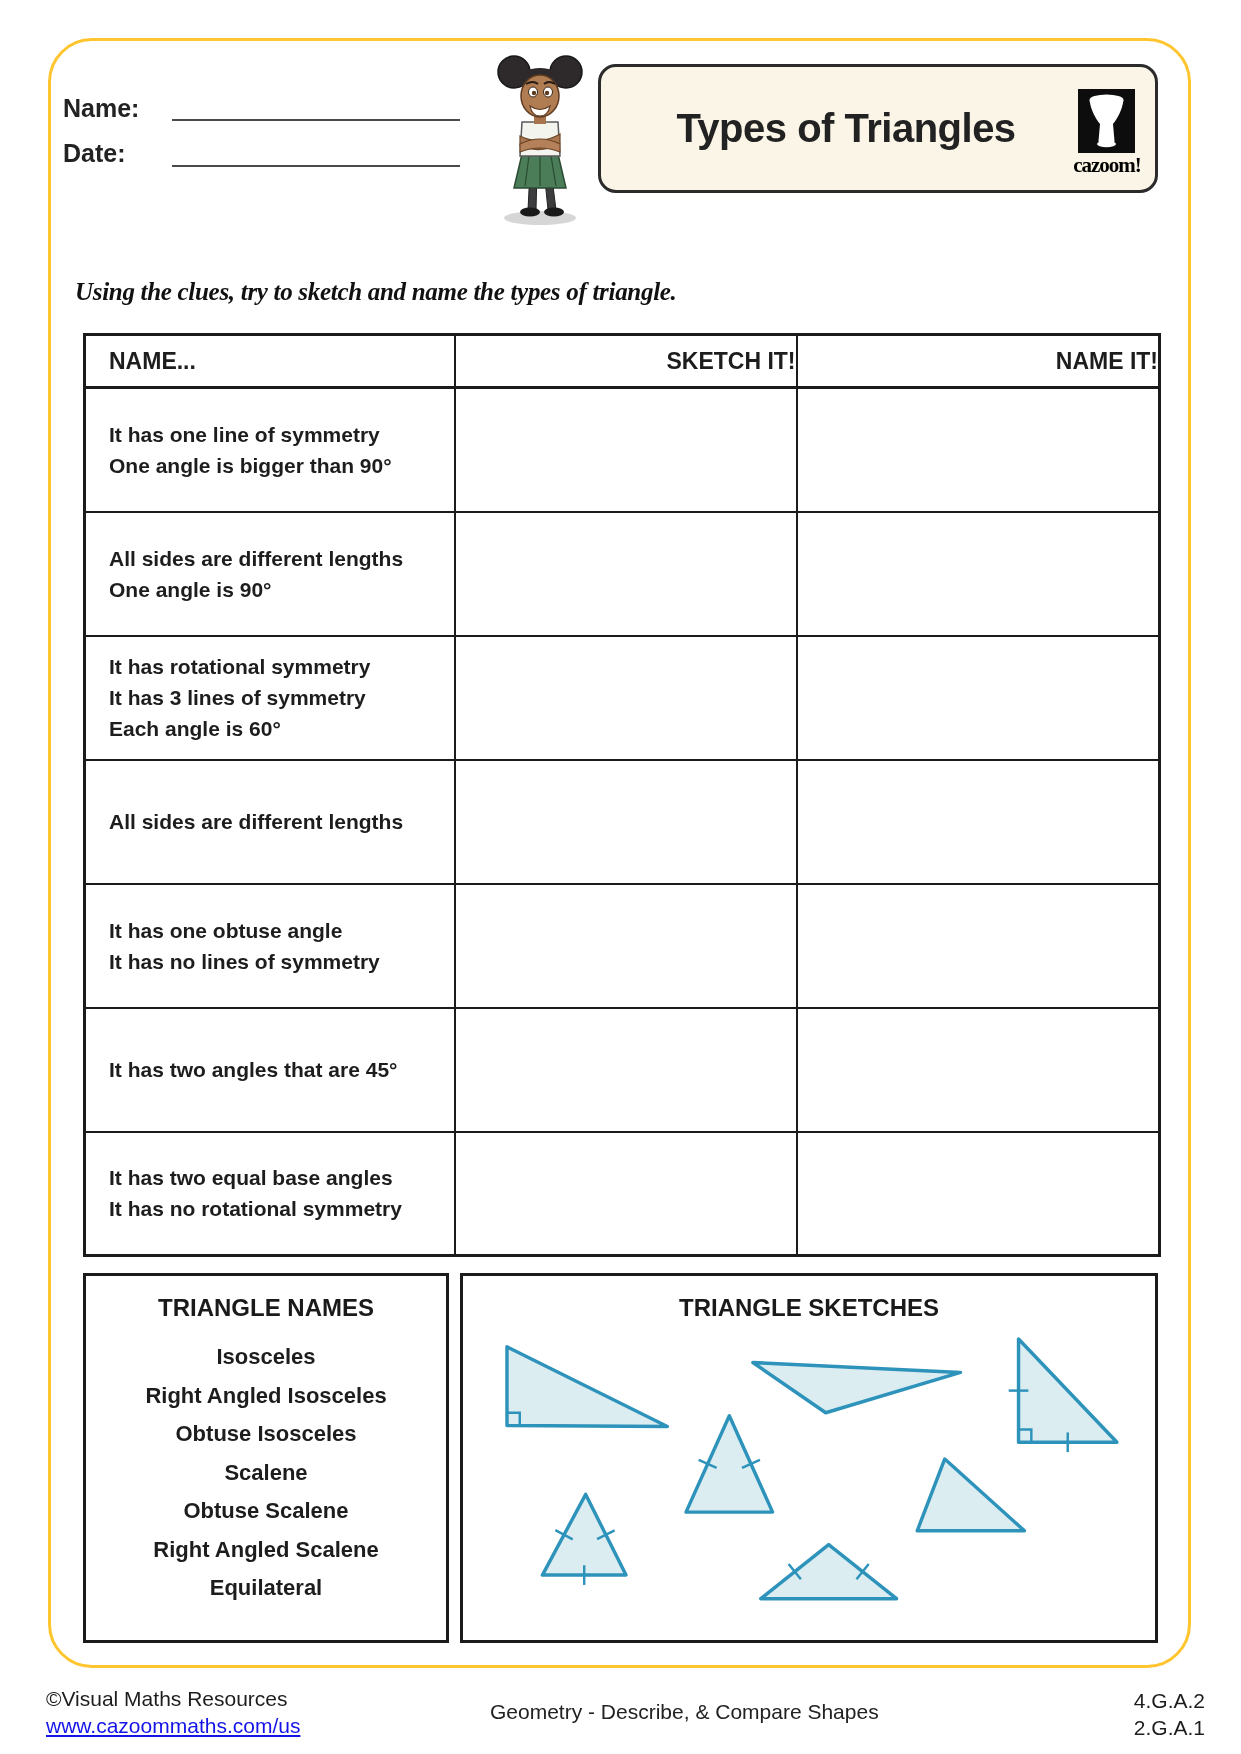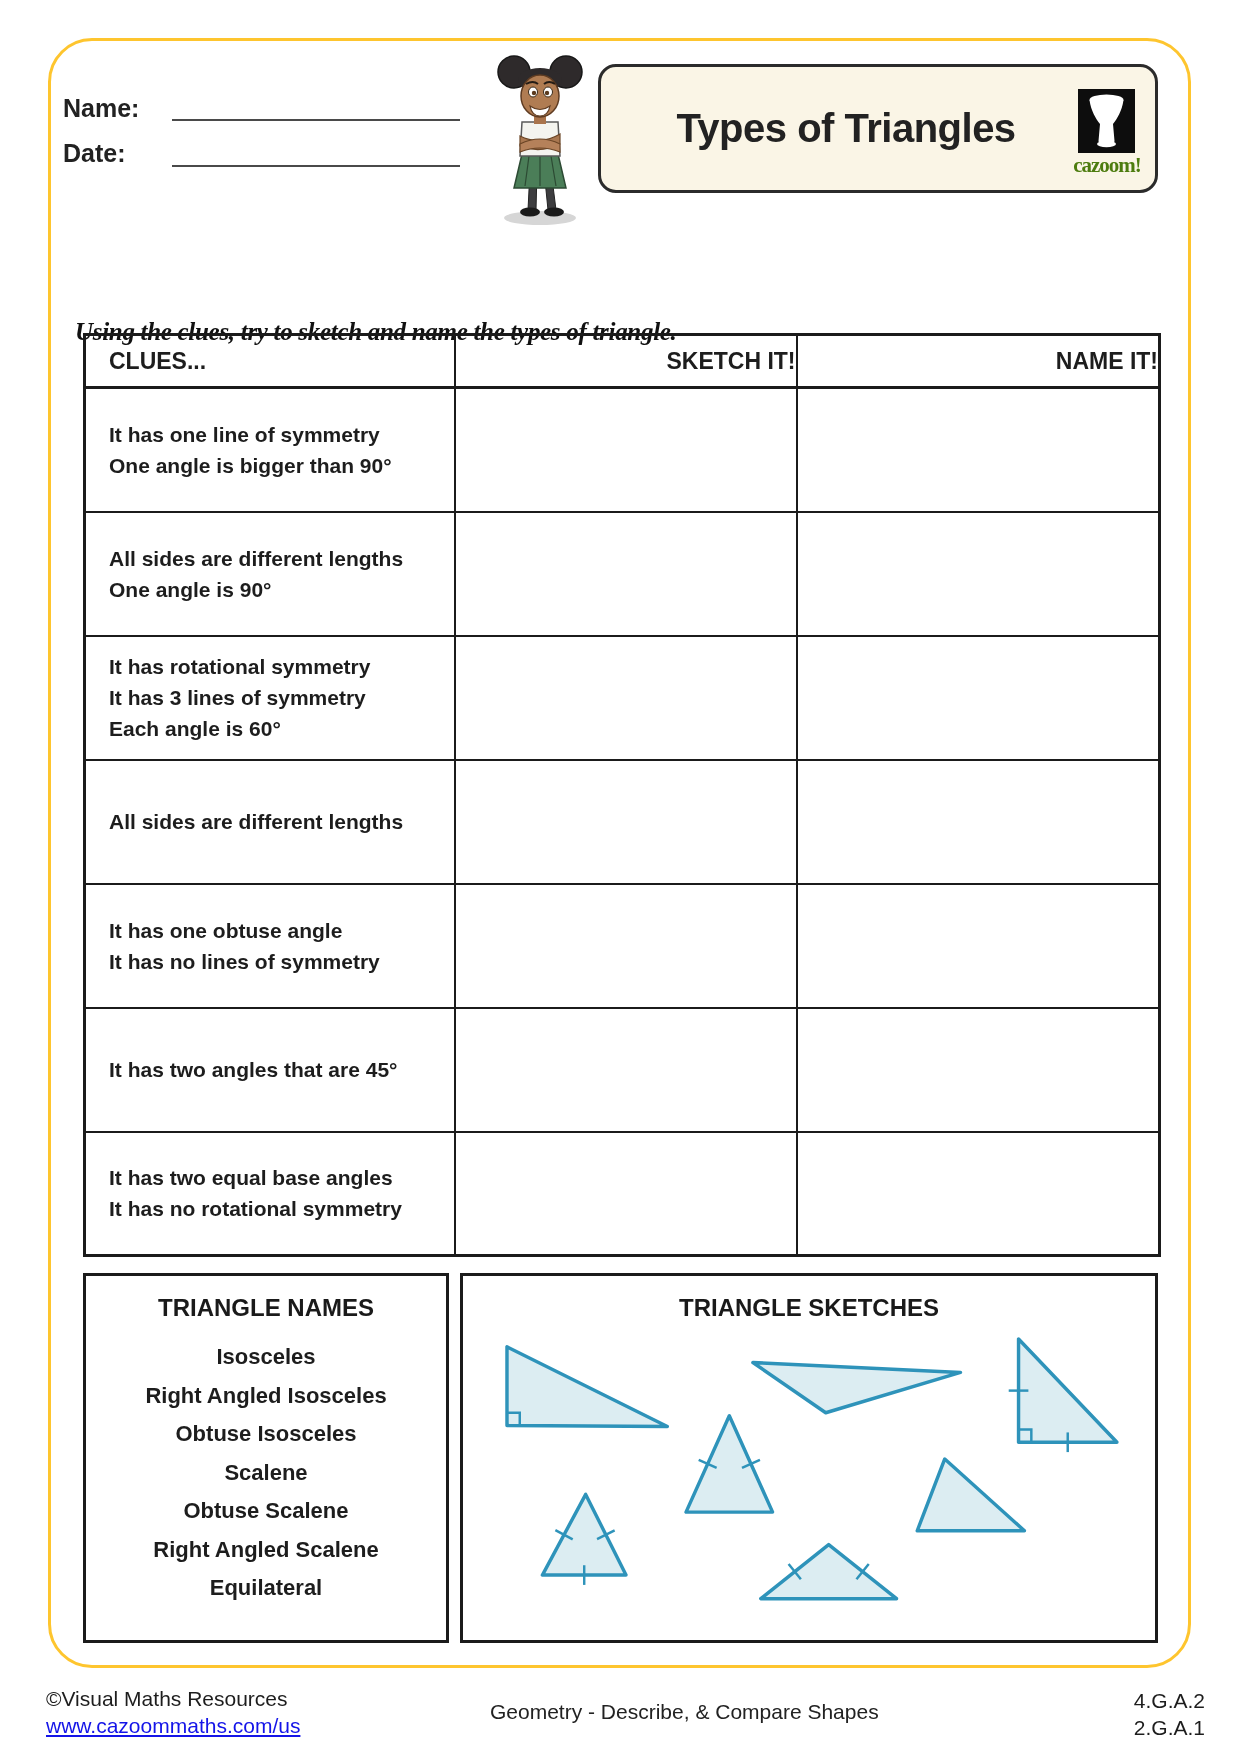--- a/index.html
+++ b/index.html
@@ -35,28 +35,28 @@
   .title-text {
     position: absolute; left: 20px; top: 0; width: 450px; height: 100%;
     display: flex; align-items: center; justify-content: center;
     font-size: 40px; font-weight: bold; color: #222; letter-spacing: -0.5px;
   }
   .logo-square { position: absolute; left: 477px; top: 22px; width: 57px; height: 64px; background: #0d0d0d; }
   .logo-square svg { width: 100%; height: 100%; display: block; }
   .logo-text {
     position: absolute; left: 452px; top: 86px; width: 108px;
     text-align: center; font-family: "Liberation Serif", serif;
-    font-size: 21px; font-weight: bold; color: #4d7c0f; letter-spacing: -1px;
+    font-size: 21px; font-weight: bold; color: #000000; letter-spacing: -1px;
   }
   
   .instruction {
     position: absolute; left: 75px; top: 278px;
     font-family: "Liberation Serif", serif;
     font-style: italic; font-weight: bold;
-    font-size: 25px; color: #111; letter-spacing: -0.3px; margin-top: 40px;
+    font-size: 25px; color: #111; letter-spacing: -0.3px;
   }
   
   .clue-table {
     position: absolute; left: 83px; top: 333px; width: 1075px;
     border-collapse: collapse; table-layout: fixed;
     border: 3px solid #1b1b1b;
   }
   .clue-table th, .clue-table td { border: 2px solid #1b1b1b; }
   .clue-table thead th {
     height: 53px; font-size: 23px; font-weight: bold;
@@ -142,21 +142,21 @@
   <div class="instruction">Using the clues, try to sketch and name the types of triangle.</div>
 
   <table class="clue-table">
     <colgroup>
         <col style="width:370px">
         <col style="width:342px">
         <col style="width:363px">
       </colgroup>
     <thead>
       <tr>
-        <th class="th-clues">CLUES...</th>
+        <th class="th-clues">NAME...</th>
         <th>SKETCH IT!</th>
         <th>NAME IT!</th>
       </tr>
     </thead>
     <tbody>
       <tr>
         <td class="clue-cell">
           <div>It has one line of symmetry</div>
           <div>One angle is bigger than 90°</div>
         </td>

